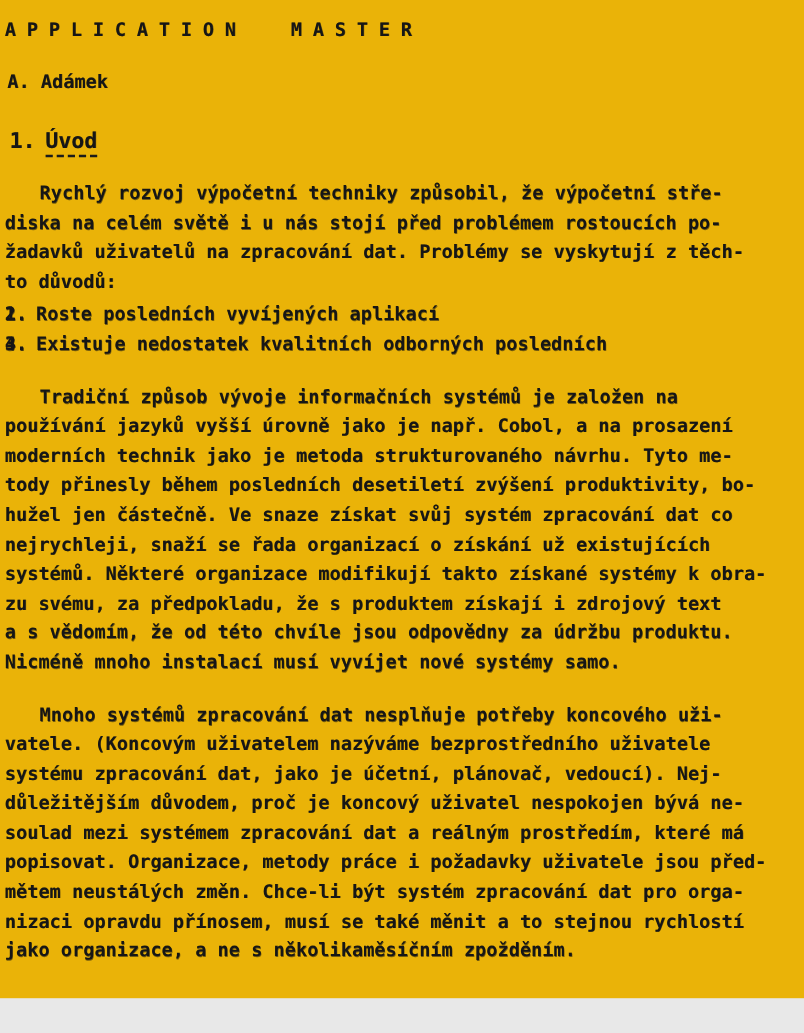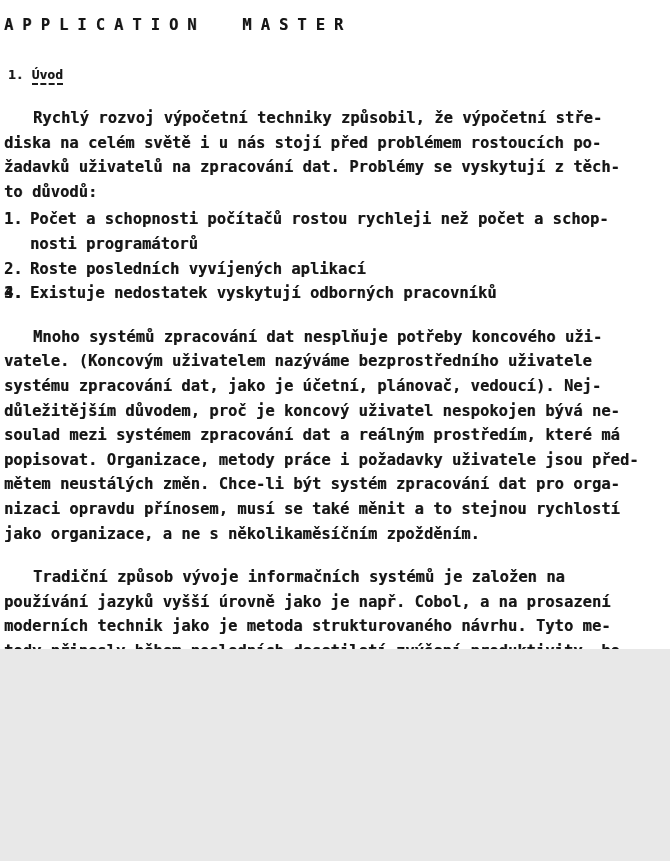--- a/index.html
+++ b/index.html
@@ -3,23 +3,23 @@
 <meta charset="utf-8">
 <style>
   html, body {
     margin: 0;
     padding: 0;
     background: #e8e8e8;
   }
   .page {
     position: relative;
     width: 670px;
-    height: 649px;
+    height: 832px;
     margin: 0 auto;
-    background: #ffffff;
+    background: #eab308;
     color: #161616;
     font-family: "DejaVu Sans Mono", "Liberation Mono", monospace;
     font-weight: 700;
     font-size: 15.5px;
     line-height: 24.6px;
     overflow: hidden;
     box-sizing: border-box;
     padding: 13px 2px 0 4px;
     text-shadow: 0.4px 0.4px 0 rgba(20,20,20,0.55);
   }
@@ -30,21 +30,21 @@
     letter-spacing: 9px;
     white-space: pre;
     line-height: 25px;
   }
   .author {
     margin: 18px 0 0 2px;
     line-height: 25px;
   }
   .heading {
     margin: 24px 0 0 4px;
-    font-size: 13px;
+    font-size: 18px;
     font-weight: 700;
     line-height: 25px;
   }
   .heading .sec-num { margin-right: 8px; }
   .heading .sec-title {
     border-bottom: 2px dashed #1b1b1b;
     padding-bottom: 1px;
   }
   .para {
     margin: 19px 0 0 0;
@@ -71,63 +71,62 @@
     vertical-align: top;
   }
 </style>
 </head>
 <body>
 
 <div class="page">
 
   <h1 class="title">APPLICATION  MASTER</h1>
 
+  <div class="author">A. Adámek</div>
 
   <h2 class="heading">
     <span class="sec-num">1.</span><span class="sec-title">Úvod</span>
   </h2>
 
   <p class="para indent">Rychlý rozvoj výpočetní techniky způsobil, že výpočetní stře-
 diska na celém světě i u nás stojí před problémem rostoucích po-
 žadavků uživatelů na zpracování dat. Problémy se vyskytují z těch-
 to důvodů:</p>
 
   <ol class="reasons">
     <li>
       <span class="num">1.</span>
-      <span class="itext">Počet a schopnosti počítačů rostou rychleji než počet a schop-
-nosti programátorů</span>
     </li>
     <li>
       <span class="num">2.</span>
       <span class="itext">Roste posledních vyvíjených aplikací</span>
     </li>
     <li>
       <span class="num">3.</span>
     </li>
     <li>
       <span class="num">4.</span>
-      <span class="itext">Existuje nedostatek vyskytují odborných pracovníků</span>
+      <span class="itext">Existuje nedostatek kvalitních odborných posledních</span>
     </li>
   </ol>
-
-  <p class="para indent">Mnoho systémů zpracování dat nesplňuje potřeby koncového uži-
-vatele. (Koncovým uživatelem nazýváme bezprostředního uživatele
-systému zpracování dat, jako je účetní, plánovač, vedoucí). Nej-
-důležitějším důvodem, proč je koncový uživatel nespokojen bývá ne-
-soulad mezi systémem zpracování dat a reálným prostředím, které má
-popisovat. Organizace, metody práce i požadavky uživatele jsou před-
-mětem neustálých změn. Chce-li být systém zpracování dat pro orga-
-nizaci opravdu přínosem, musí se také měnit a to stejnou rychlostí
-jako organizace, a ne s několikaměsíčním zpožděním.</p>
 
   <p class="para indent">Tradiční způsob vývoje informačních systémů je založen na
 používání jazyků vyšší úrovně jako je např. Cobol, a na prosazení
 moderních technik jako je metoda strukturovaného návrhu. Tyto me-
 tody přinesly během posledních desetiletí zvýšení produktivity, bo-
 hužel jen částečně. Ve snaze získat svůj systém zpracování dat co
 nejrychleji, snaží se řada organizací o získání už existujících
 systémů. Některé organizace modifikují takto získané systémy k obra-
 zu svému, za předpokladu, že s produktem získají i zdrojový text
 a s vědomím, že od této chvíle jsou odpovědny za údržbu produktu.
 Nicméně mnoho instalací musí vyvíjet nové systémy samo.</p>
 
+  <p class="para indent">Mnoho systémů zpracování dat nesplňuje potřeby koncového uži-
+vatele. (Koncovým uživatelem nazýváme bezprostředního uživatele
+systému zpracování dat, jako je účetní, plánovač, vedoucí). Nej-
+důležitějším důvodem, proč je koncový uživatel nespokojen bývá ne-
+soulad mezi systémem zpracování dat a reálným prostředím, které má
+popisovat. Organizace, metody práce i požadavky uživatele jsou před-
+mětem neustálých změn. Chce-li být systém zpracování dat pro orga-
+nizaci opravdu přínosem, musí se také měnit a to stejnou rychlostí
+jako organizace, a ne s několikaměsíčním zpožděním.</p>
+
 </div>
 
 </body></html>

